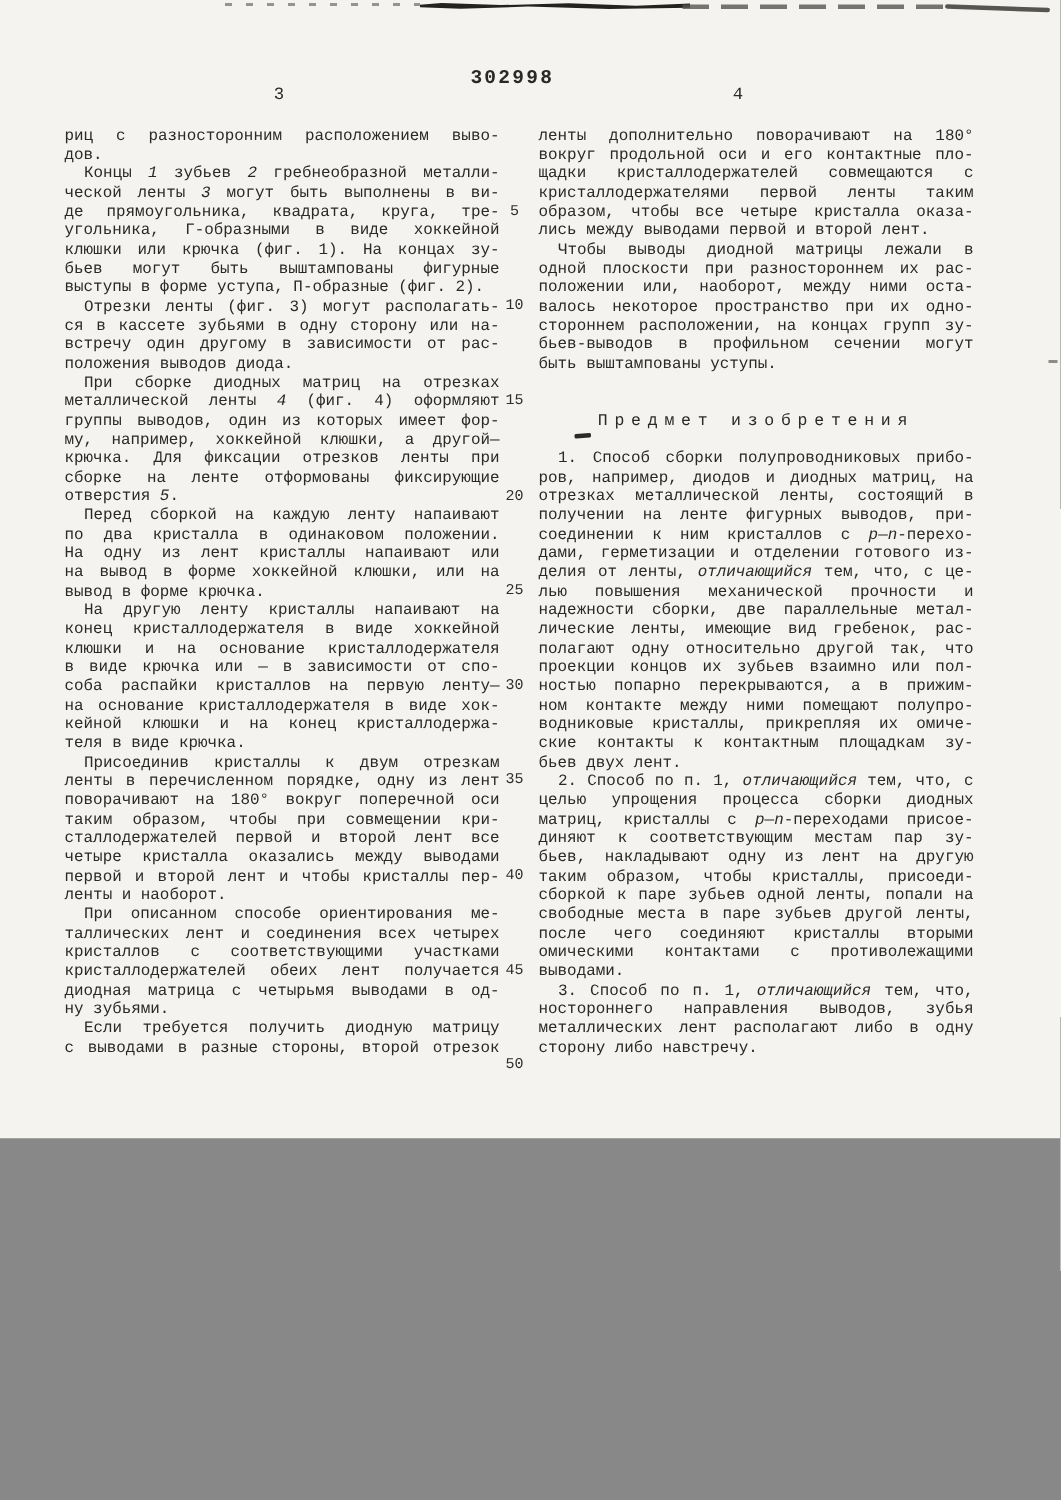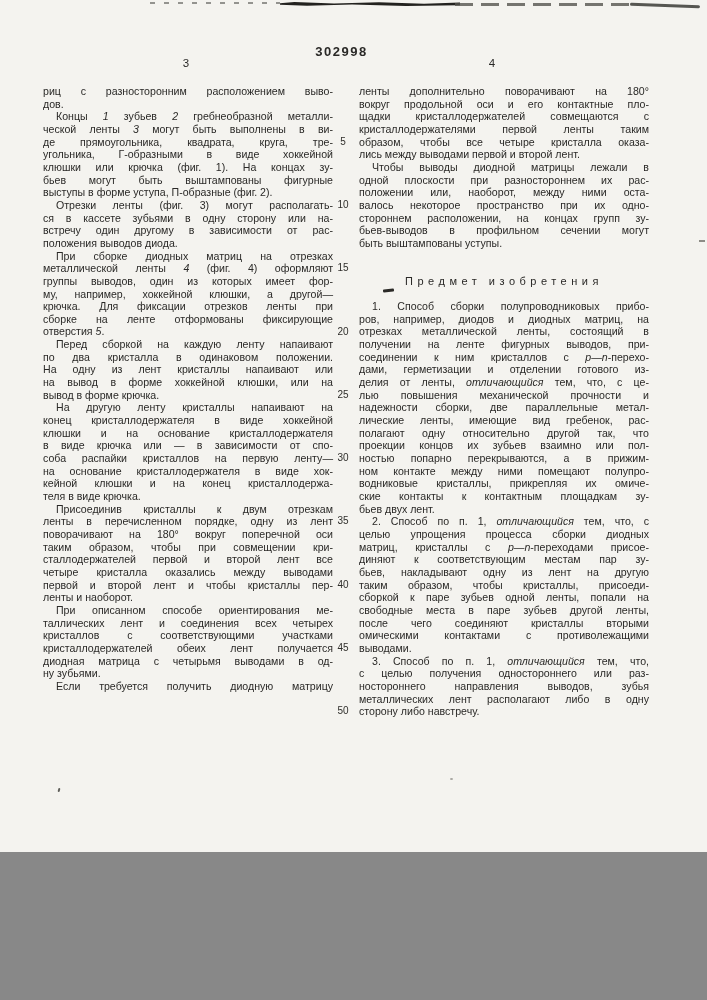--- a/index.html
+++ b/index.html
@@ -1,19 +1,19 @@
 <!DOCTYPE html>
 <html><head>
 <meta charset="utf-8">
 <style>
   html,body{margin:0;padding:0;background:#888;}
   .page{
-    position:relative;width:707px;height:852px;margin:0 auto;
+    position:relative;width:707px;height:759px;margin:0 auto;
     background:#f4f3ef;
-    font-family:Liberation Sans, sans-serif;
+    font-family:Liberation Mono, monospace;
     color:#2a2927;overflow:hidden;
   }
   
   .patent-number{
     position:absolute;top:44px;left:0;right:24px;text-align:center;
     font-weight:bold;font-size:13px;letter-spacing:1.5px;
   }
   .page-num{position:absolute;top:57px;font-size:11.5px;width:20px;text-align:center;}
   .page-num.left{left:176px;}
   .page-num.right{left:482px;}
@@ -115,20 +115,21 @@
         <div class="line">четыре кристалла оказались между выводами</div>
         <div class="line">первой и второй лент и чтобы кристаллы пер-</div>
         <div class="line end">ленты и наоборот.</div>
         <div class="line indent">При описанном способе ориентирования ме-</div>
         <div class="line">таллических лент и соединения всех четырех</div>
         <div class="line">кристаллов с соответствующими участками</div>
         <div class="line">кристаллодержателей обеих лент получается</div>
         <div class="line">диодная матрица с четырьмя выводами в од-</div>
         <div class="line end">ну зубьями.</div>
         <div class="line indent">Если требуется получить диодную матрицу</div>
+        <div class="line">с выводами в разные стороны, второй отрезок</div>
       </div>
     <div id="gutter">
         <div class="gutter-num" style="top: 50.64px;">5</div>
         <div class="gutter-num" style="top: 113.94px;">10</div>
         <div class="gutter-num" style="top: 177.24px;">15</div>
         <div class="gutter-num" style="top: 240.54px;">20</div>
         <div class="gutter-num" style="top: 303.84px;">25</div>
         <div class="gutter-num" style="top: 367.14px;">30</div>
         <div class="gutter-num" style="top: 430.44px;">35</div>
         <div class="gutter-num" style="top: 493.74px;">40</div>
@@ -175,20 +176,19 @@
         <div class="line">матриц, кристаллы с <i>p—n</i>-переходами присое-</div>
         <div class="line">диняют к соответствующим местам пар зу-</div>
         <div class="line">бьев, накладывают одну из лент на другую</div>
         <div class="line">таким образом, чтобы кристаллы, присоеди-</div>
         <div class="line">сборкой к паре зубьев одной ленты, попали на</div>
         <div class="line">свободные места в паре зубьев другой ленты,</div>
         <div class="line">после чего соединяют кристаллы вторыми</div>
         <div class="line">омическими контактами с противолежащими</div>
         <div class="line end">выводами.</div>
         <div class="line indent">3. Способ по п. 1, <i>отличающийся</i> тем, что,</div>
-        <div class="line">с целью получения одностороннего или раз-</div>
         <div class="line">ностороннего направления выводов, зубья</div>
         <div class="line">металлических лент располагают либо в одну</div>
         <div class="line end">сторону либо навстречу.</div>
       </div>
   </div>
 
 </div>
 
 </body></html>

